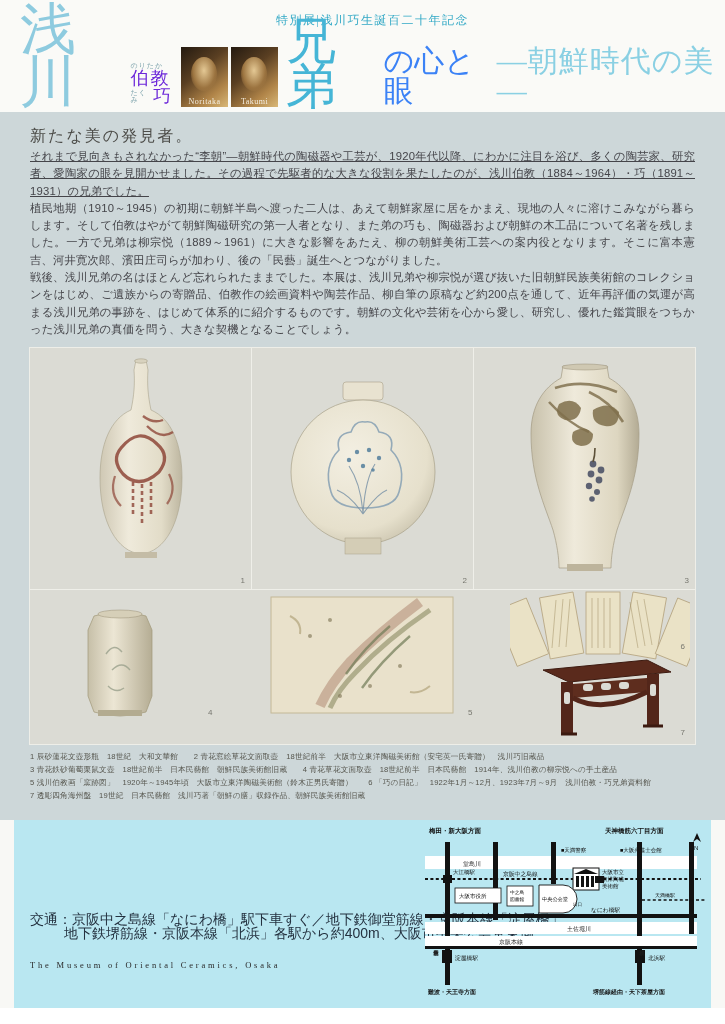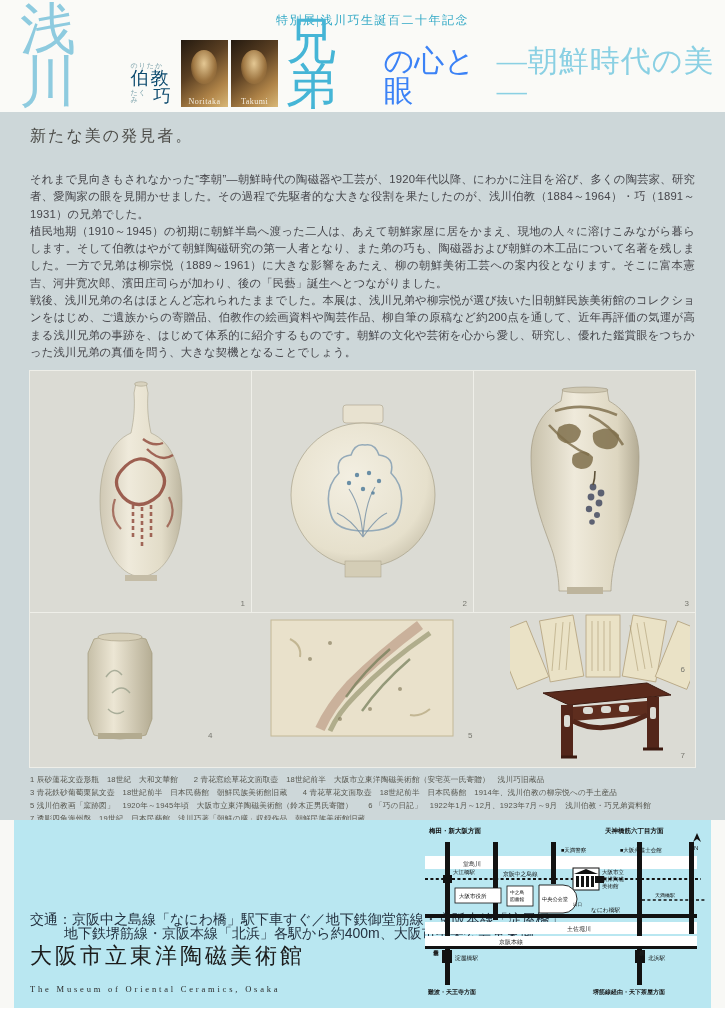--- a/index.html
+++ b/index.html
@@ -7,37 +7,37 @@
   .page { position:relative; width:725px; height:1024px; margin:0 auto; background:#f8f8f5; overflow:hidden;
           font-family:"Liberation Sans", sans-serif; }
 
   
   .header { position:absolute; left:0; top:0; width:725px; height:112px; background:#fafaf7; padding:12px 0 0 20px; }
   .exh-tag { font-size:12px; color:#33a9c6; letter-spacing:1.5px; font-family:"Liberation Serif", serif;text-align:center; }
   .title-row { display:flex; align-items:flex-end; margin-top:2px; height:78px; }
   .t-surname { font-family:"Liberation Serif", serif; font-size:56px; line-height:.95; color:#8ecbdf; letter-spacing:2px;margin-top:8px; }
   .t-names { display:flex; flex-direction:column; margin:0 6px 4px 4px; line-height:1; }
   .t-furi { font-size:7px; color:#7fa4ad; letter-spacing:1px; }
-  .t-name { font-family:"Liberation Serif", serif; font-size:18px; color:#0c4a6e; letter-spacing:2px; }
+  .t-name { font-family:"Liberation Serif", serif; font-size:18px; color:#6d28d9; letter-spacing:2px; }
   .t-name2row { display:flex; align-items:center; gap:2px; }
   .photos { display:flex; gap:3px; margin:0 8px 2px 2px; }
-  .photo { position:relative; width:47px; height:67px; background:linear-gradient(140deg,#241a10 0%,#5a3f22 40%,#b08448 75%,#d9b878 100%); }
+  .photo { position:relative; width:47px; height:60px; background:linear-gradient(140deg,#241a10 0%,#5a3f22 40%,#b08448 75%,#d9b878 100%); }
   .photo .face { position:absolute; left:10px; top:10px; width:26px; height:34px; border-radius:50%;
                  background:radial-gradient(ellipse at 50% 40%, #e4c894 0%, #9c7440 60%, rgba(60,40,20,0) 85%); }
   .photo .pcap { position:absolute; left:0; bottom:1px; width:100%; text-align:center; color:#f5efe2;
                  font-family:"Liberation Serif", serif; font-size:8px; letter-spacing:.5px; }
   .t-main { font-family:"Liberation Serif", serif; font-size:50px; line-height:.9; color:#45b5d6; letter-spacing:2px; }
   .t-sub { font-family:"Liberation Serif", serif; font-size:30px; line-height:1; color:#3b82f6; margin:0 2px 3px 2px; }
   .t-dash { font-family:"Liberation Serif", serif; font-size:30px; line-height:1; color:#8ad0e3; margin-bottom:3px; letter-spacing:1px; }
 
   
   .body-main { position:absolute; left:0; top:112px; width:725px; height:708px; background:#cdd7d9; padding:14px 30px 8px 30px; }
   .intro-heading { font-family:"Liberation Serif", serif; font-size:16px; color:#4c4c48; letter-spacing:2px; }
   .intro-p { font-size:11.3px; line-height:17.3px; color:#45454a; text-align:justify; letter-spacing:.2px; }
-  .intro-p:first-of-type { margin-top:24px; }
+  .intro-p:first-of-type { margin-top:1px;text-decoration:underline; }
 
   
   .panel { position:relative; margin-top:10px; width:665px; height:396px; background:#dbdbd4; outline:1px solid #eeeee8; }
   .row-top { display:flex; height:242px; border-bottom:1px solid #efefe9; }
   .cell { position:relative; flex:1; display:flex; align-items:center; justify-content:center; }
   .cell + .cell { border-left:1px solid #efefe9; }
   .fig-num { position:absolute; font-size:8px; color:#77776f; }
   .cell .fig-num { right:6px; bottom:4px; }
   .row-bottom { position:relative; height:153px; }
   .abs { position:absolute; }
@@ -270,21 +270,20 @@
 
   <div class="bottom">
 
 
     <div class="access">
       <div>交通：京阪中之島線「なにわ橋」駅下車すぐ／地下鉄御堂筋線・京阪本線「淀屋橋」、</div>
       <div class="access-l2">地下鉄堺筋線・京阪本線「北浜」各駅から約400m、大阪市中央公会堂東側</div>
     </div>
 
     <div class="museum">
-      <div class="museum-ja">大阪市立東洋陶磁美術館</div>
       <div class="museum-en">The Museum of Oriental Ceramics, Osaka</div>
     </div>
 
     <div class="map-wrap">
       <svg width="292" height="182" viewBox="0 0 292 182">
 
         <text x="14" y="11" font-size="6.5" font-weight="bold" fill="#111">梅田・新大阪方面</text>
         <text x="190" y="11" font-size="6.5" font-weight="bold" fill="#111">天神橋筋六丁目方面</text>
         <path d="M278,20 l4,-9 l4,9 l-4,-3 z" fill="#111"></path>
         <text x="279" y="28" font-size="6" fill="#111">N</text>

